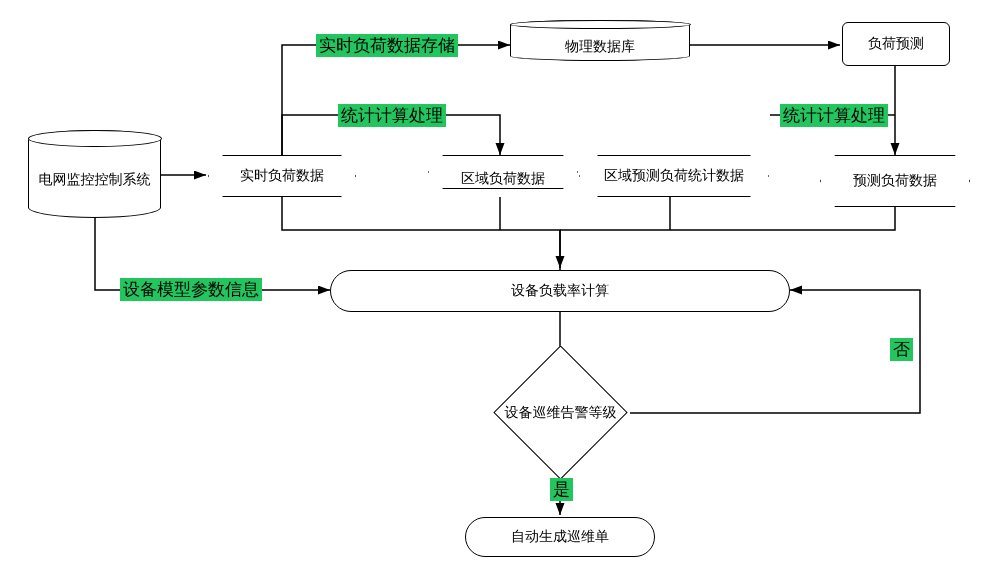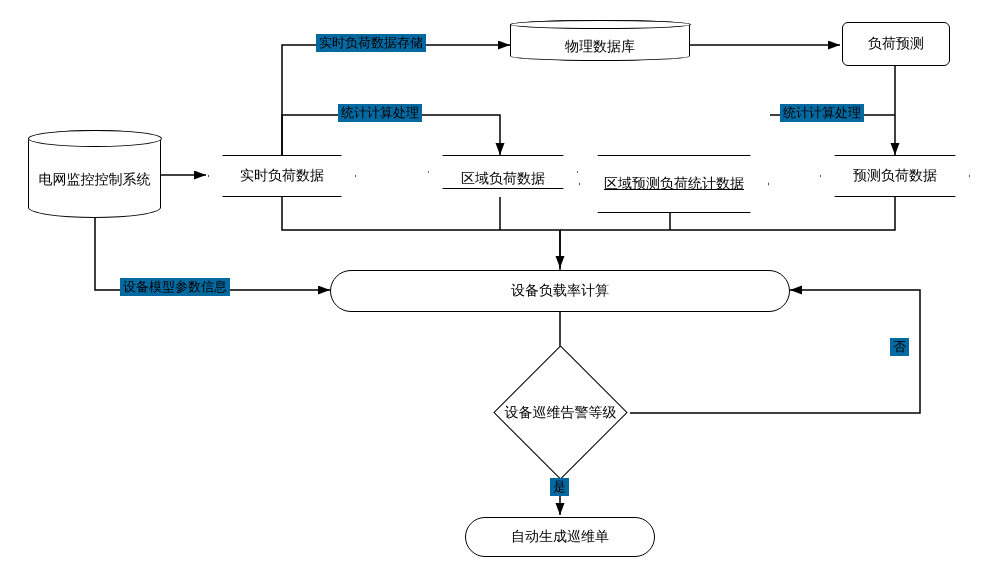--- a/index.html
+++ b/index.html
@@ -60,23 +60,23 @@
     border: 1.5px solid #000;
     transform: rotate(45deg);
   }
   .dia > span {
     transform: rotate(-45deg);
     white-space: nowrap;
   }
   
   .lbl {
     position: absolute;
-    background: #0369a1;
+    background: #22c55e;
     padding: 0 3px;
-    font-size: 13px;
+    font-size: 17px;
   }
   svg.arrows {
     position: absolute;
     top: 0; left: 0;
     width: 1000px; height: 577px;
     pointer-events: none;
   }
   line, polyline { stroke: #000; stroke-width: 1.5; fill: none; }
 </style>
 </head>
@@ -135,25 +135,25 @@
   </div>
 
   <div class="node round" style="left:842px; top:22px; width:108px; height:44px;">
     <span>负荷预测</span>
   </div>
 
   <div class="node oct" style="left:428px; top:155px; width:150px; height:34px;align-items:flex-end;">
     <span>区域负荷数据</span>
   </div>
 
-  <div class="node oct" style="left:579px; top:155px; width:190px; height:58px;text-decoration:underline;">
+  <div class="node oct" style="left:579px; top:155px; width:190px; height:42px;">
     <span>区域预测负荷统计数据</span>
   </div>
 
-  <div class="node oct" style="left:820px; top:155px; width:150px; height:42px;">
+  <div class="node oct" style="left:820px; top:155px; width:150px; height:52px;">
     <span>预测负荷数据</span>
   </div>
 
   <div class="node pill" style="left:330px; top:270px; width:460px; height:42px;">
     <span>设备负载率计算</span>
   </div>
 
   <div class="node dia" style="left:513px; top:365px; width:95px; height:95px;">
     <span>设备巡维告警等级</span>
   </div>

